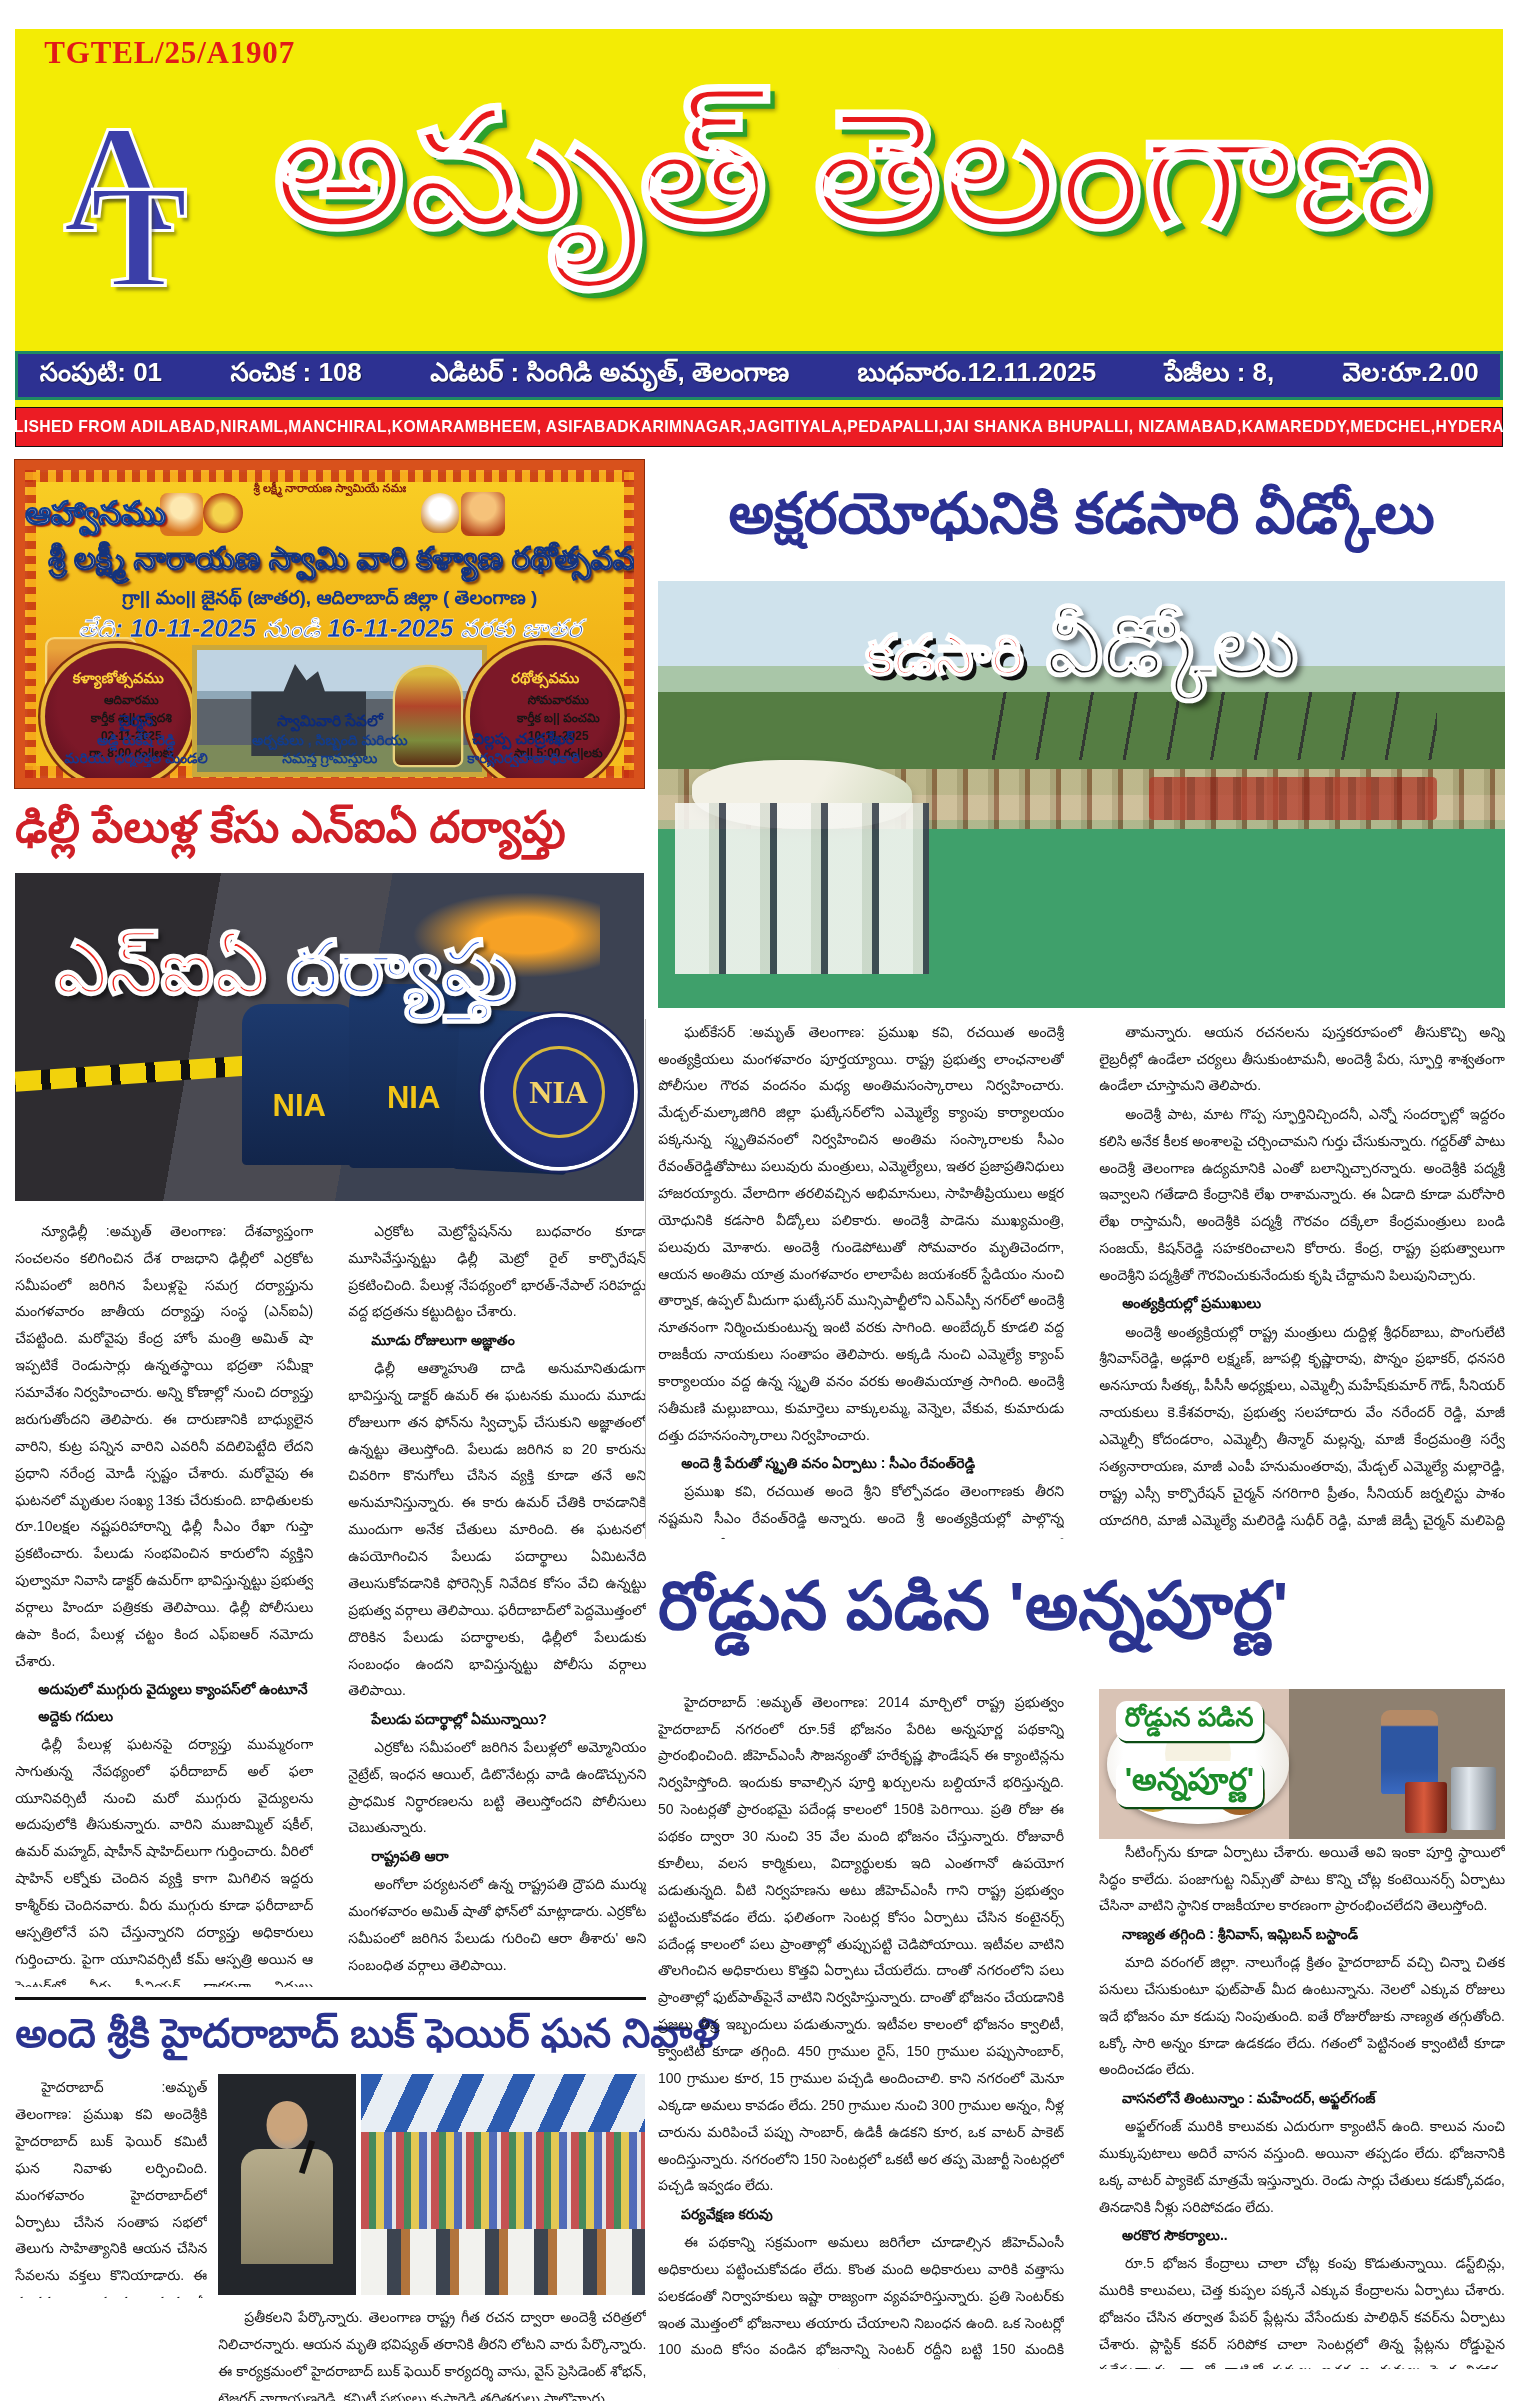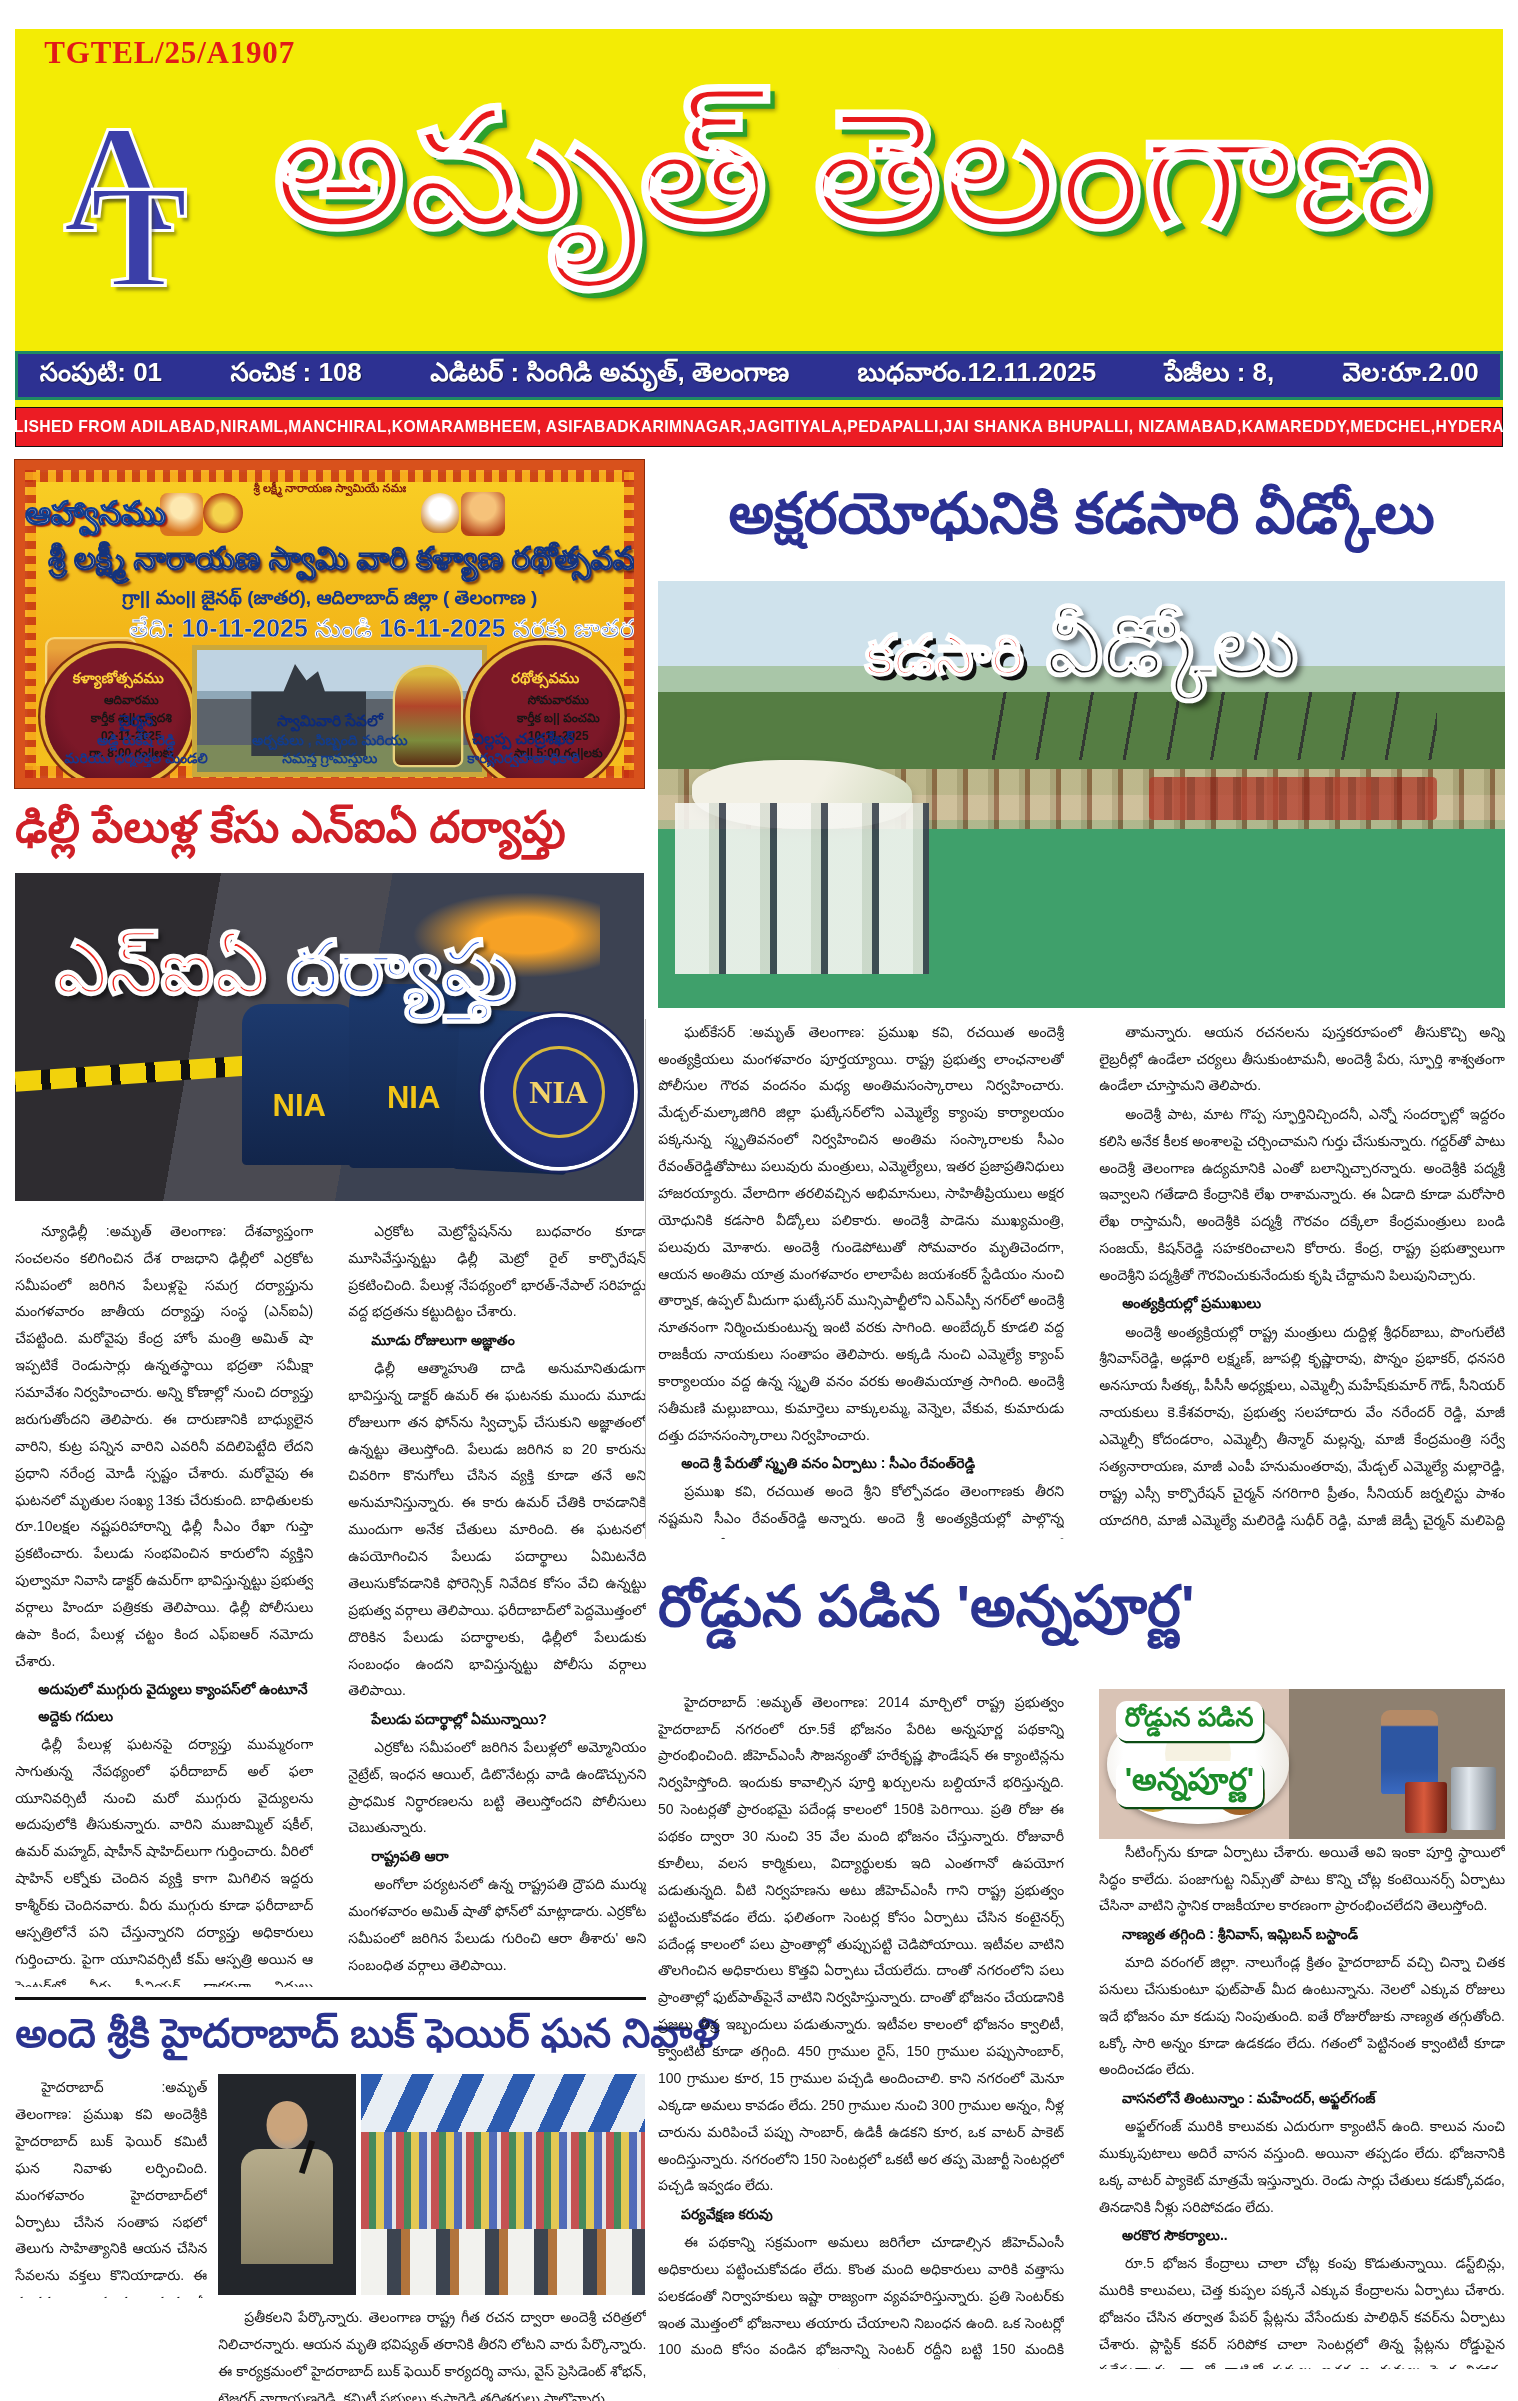--- a/index.html
+++ b/index.html
@@ -35,21 +35,21 @@
   .temple-ad{position:relative;width:629px;height:328px;background:linear-gradient(180deg,#f9cf25,#f2b318 60%,#f5c11e);
     border:10px solid #d8511c;outline:1.5px solid #8a2a08;box-shadow:inset 0 0 0 2.3px #ffe27a;overflow:hidden;}
   .ad-ornament{position:absolute;left:0;right:0;top:0;height:12.3px;background:repeating-linear-gradient(90deg,#c62f12 0 7.7px,#f6a71b 7.7px 15.3px);opacity:.85;}
   .ad-ornament.b{top:auto;bottom:0;}
   .ad-side{position:absolute;top:0;bottom:0;width:10.7px;background:repeating-linear-gradient(0deg,#c62f12 0 7.7px,#f6a71b 7.7px 15.3px);opacity:.85;}
   .ad-side.r{right:0;} .ad-side.l{left:0;}
   .ad-nameline{position:absolute;top:12.3px;left:0;right:0;text-align:center;font-size:11.5px;font-weight:bold;color:#7c1510;}
   .ad-invite{position:absolute;top:24.6px;left:0;right:0;text-align:left;font-size:32px;font-weight:bold;color:#fff;-webkit-text-stroke:1.2px #123c8c;text-shadow:2.3px 2.3px 1.5px #9c1a10;}
   .ad-title{position:absolute;top:71px;left:23px;right:23px;text-align:center;font-size:31px;font-weight:bold;color:#fff;-webkit-text-stroke:1.2px #15337c;text-shadow:2.3px 3.1px 2.3px rgba(90,20,10,.8);white-space:nowrap;}
   .ad-line3{position:absolute;top:117px;left:0;right:0;text-align:center;font-size:19px;font-weight:bold;color:#16368c;}
-  .ad-line4{position:absolute;top:144px;left:0;right:0;text-align:right;font-size:25px;font-weight:bold;color:#1640a8;-webkit-text-stroke:0.4px #fff;}
+  .ad-line4{position:absolute;top:144px;left:0;right:0;text-align:center;font-size:25px;font-weight:bold;color:#1640a8;font-style:italic;-webkit-text-stroke:0.4px #fff;}
   .deity{position:absolute;border-radius:7.7px;}
   .deity.garuda{left:135px;top:23px;width:43px;height:43px;background:radial-gradient(circle at 50% 35%,#fde8b0 30%,#d8731f 70%);}
   .deity.chakra{left:178px;top:23px;width:40px;height:40px;border-radius:50%;background:radial-gradient(circle,#f4d24c 35%,#b23312 75%);}
   .deity.shankha{left:396px;top:23px;width:38px;height:40px;background:radial-gradient(circle at 50% 40%,#fff 35%,#c77a23 80%);border-radius:50% 50% 40% 40%;}
   .deity.hanuman{left:436px;top:21.5px;width:44px;height:44px;background:radial-gradient(circle at 50% 35%,#f6c27a 35%,#b5431a 80%);}
   .deity.group{left:20px;top:167px;width:92px;height:115px;background:linear-gradient(180deg,#e9a53a 10%,#c9542a 45%,#7c2d10);border-radius:9.2px 9.2px 4.6px 4.6px;box-shadow:inset 0 0 0 2.3px #f7d87c;}
   .medallion{position:absolute;width:150px;height:146px;border-radius:50%;background:radial-gradient(circle at 50% 40%,#7c1828 55%,#4c0c18);box-shadow:0 0 0 4.6px #e9b93c,0 0 0 7px #7c2d10;
     display:flex;flex-direction:column;align-items:center;justify-content:center;text-align:center;color:#fff;padding:9.2px;}
   .medallion .med-title{color:#ffd23c;font-weight:bold;font-size:14.6px;margin-bottom:2.3px;}
   .medallion .para{font-size:12px;font-weight:bold;line-height:1.35;}
@@ -61,21 +61,21 @@
   .temple-sil{position:absolute;left:54px;top:14px;width:115px;height:92px;background:#343a42;clip-path:polygon(38% 0,48% 18%,58% 8%,64% 30%,100% 30%,100% 100%,0 100%,0 30%,28% 30%);}
   .temple-deity{position:absolute;right:21.5px;top:17px;width:66px;height:98px;background:linear-gradient(180deg,#d8b83c 8%,#b2452a 40%,#7c8c3c 75%,#5c2d14);border-radius:31px 31px 6.1px 6.1px;box-shadow:0 0 0 2.3px #e9d27c;}
   .ad-bottom{position:absolute;bottom:10.7px;left:14px;right:14px;display:flex;justify-content:space-between;align-items:flex-end;text-align:center;}
   .ad-bottom .col{font-weight:bold;color:#16368c;font-size:14px;line-height:1.3;}
   .ad-bottom .col .big{font-size:15.3px;color:#0c2a7c;}
   .ad-bottom .col.mid{color:#123c8c;}
 
   
   .nia-headline{margin-top:9.2px;height:71px;display:flex;align-items:center;font-size:44px;font-weight:bold;color:#cf2027;white-space:nowrap;transform:skewX(-2deg);text-shadow:0.8px 0.8px 0 #fff;}
   .lead-headline{height:121px;display:flex;align-items:center;justify-content:center;font-size:57px;font-weight:bold;color:#2b3193;white-space:nowrap;}
-  .anna-headline{height:150px;display:flex;align-items:center;font-size:57px;font-weight:bold;color:#2b3490;white-space:nowrap;}
+  .anna-headline{height:150px;display:flex;align-items:center;font-size:67px;font-weight:bold;color:#2b3490;white-space:nowrap;}
   .bf-headline{height:66px;display:flex;align-items:center;font-size:40px;font-weight:bold;color:#2b3490;white-space:nowrap;margin-top:4.6px;}
   .rule{border:none;border-top:3.1px solid #111;margin:10.7px 0 0 0;}
 
   
   .photo{position:relative;overflow:hidden;}
   .funeral-photo{width:847px;height:427px;background:
      linear-gradient(180deg,#cfe2ec 0 20%,#a9c6a8 20% 26%,#557d43 26% 44%,#7fa265 44% 50%,#d7cfb2 50% 56%,#3fa06b 56% 100%);}
   .funeral-photo .crowd{position:absolute;left:0;right:0;top:44%;height:14%;background:repeating-linear-gradient(90deg,#cdbd96 0 20px,#b3a37c 20px 26px,#8c5c3c 26px 31px);opacity:.8;}
   .funeral-photo .band{position:absolute;right:8%;top:46%;width:34%;height:10%;background:repeating-linear-gradient(90deg,#b23a2a 0 15.3px,#8c2418 15.3px 23px);opacity:.75;border-radius:4.6px;}
   .funeral-photo .bier{position:absolute;left:4%;top:42%;width:26%;height:16%;background:linear-gradient(120deg,#f2f0e4 55%,#cfd8ba);border-radius:40% 50% 40% 50%;box-shadow:0 6.1px 9.2px rgba(0,0,0,.25);}

